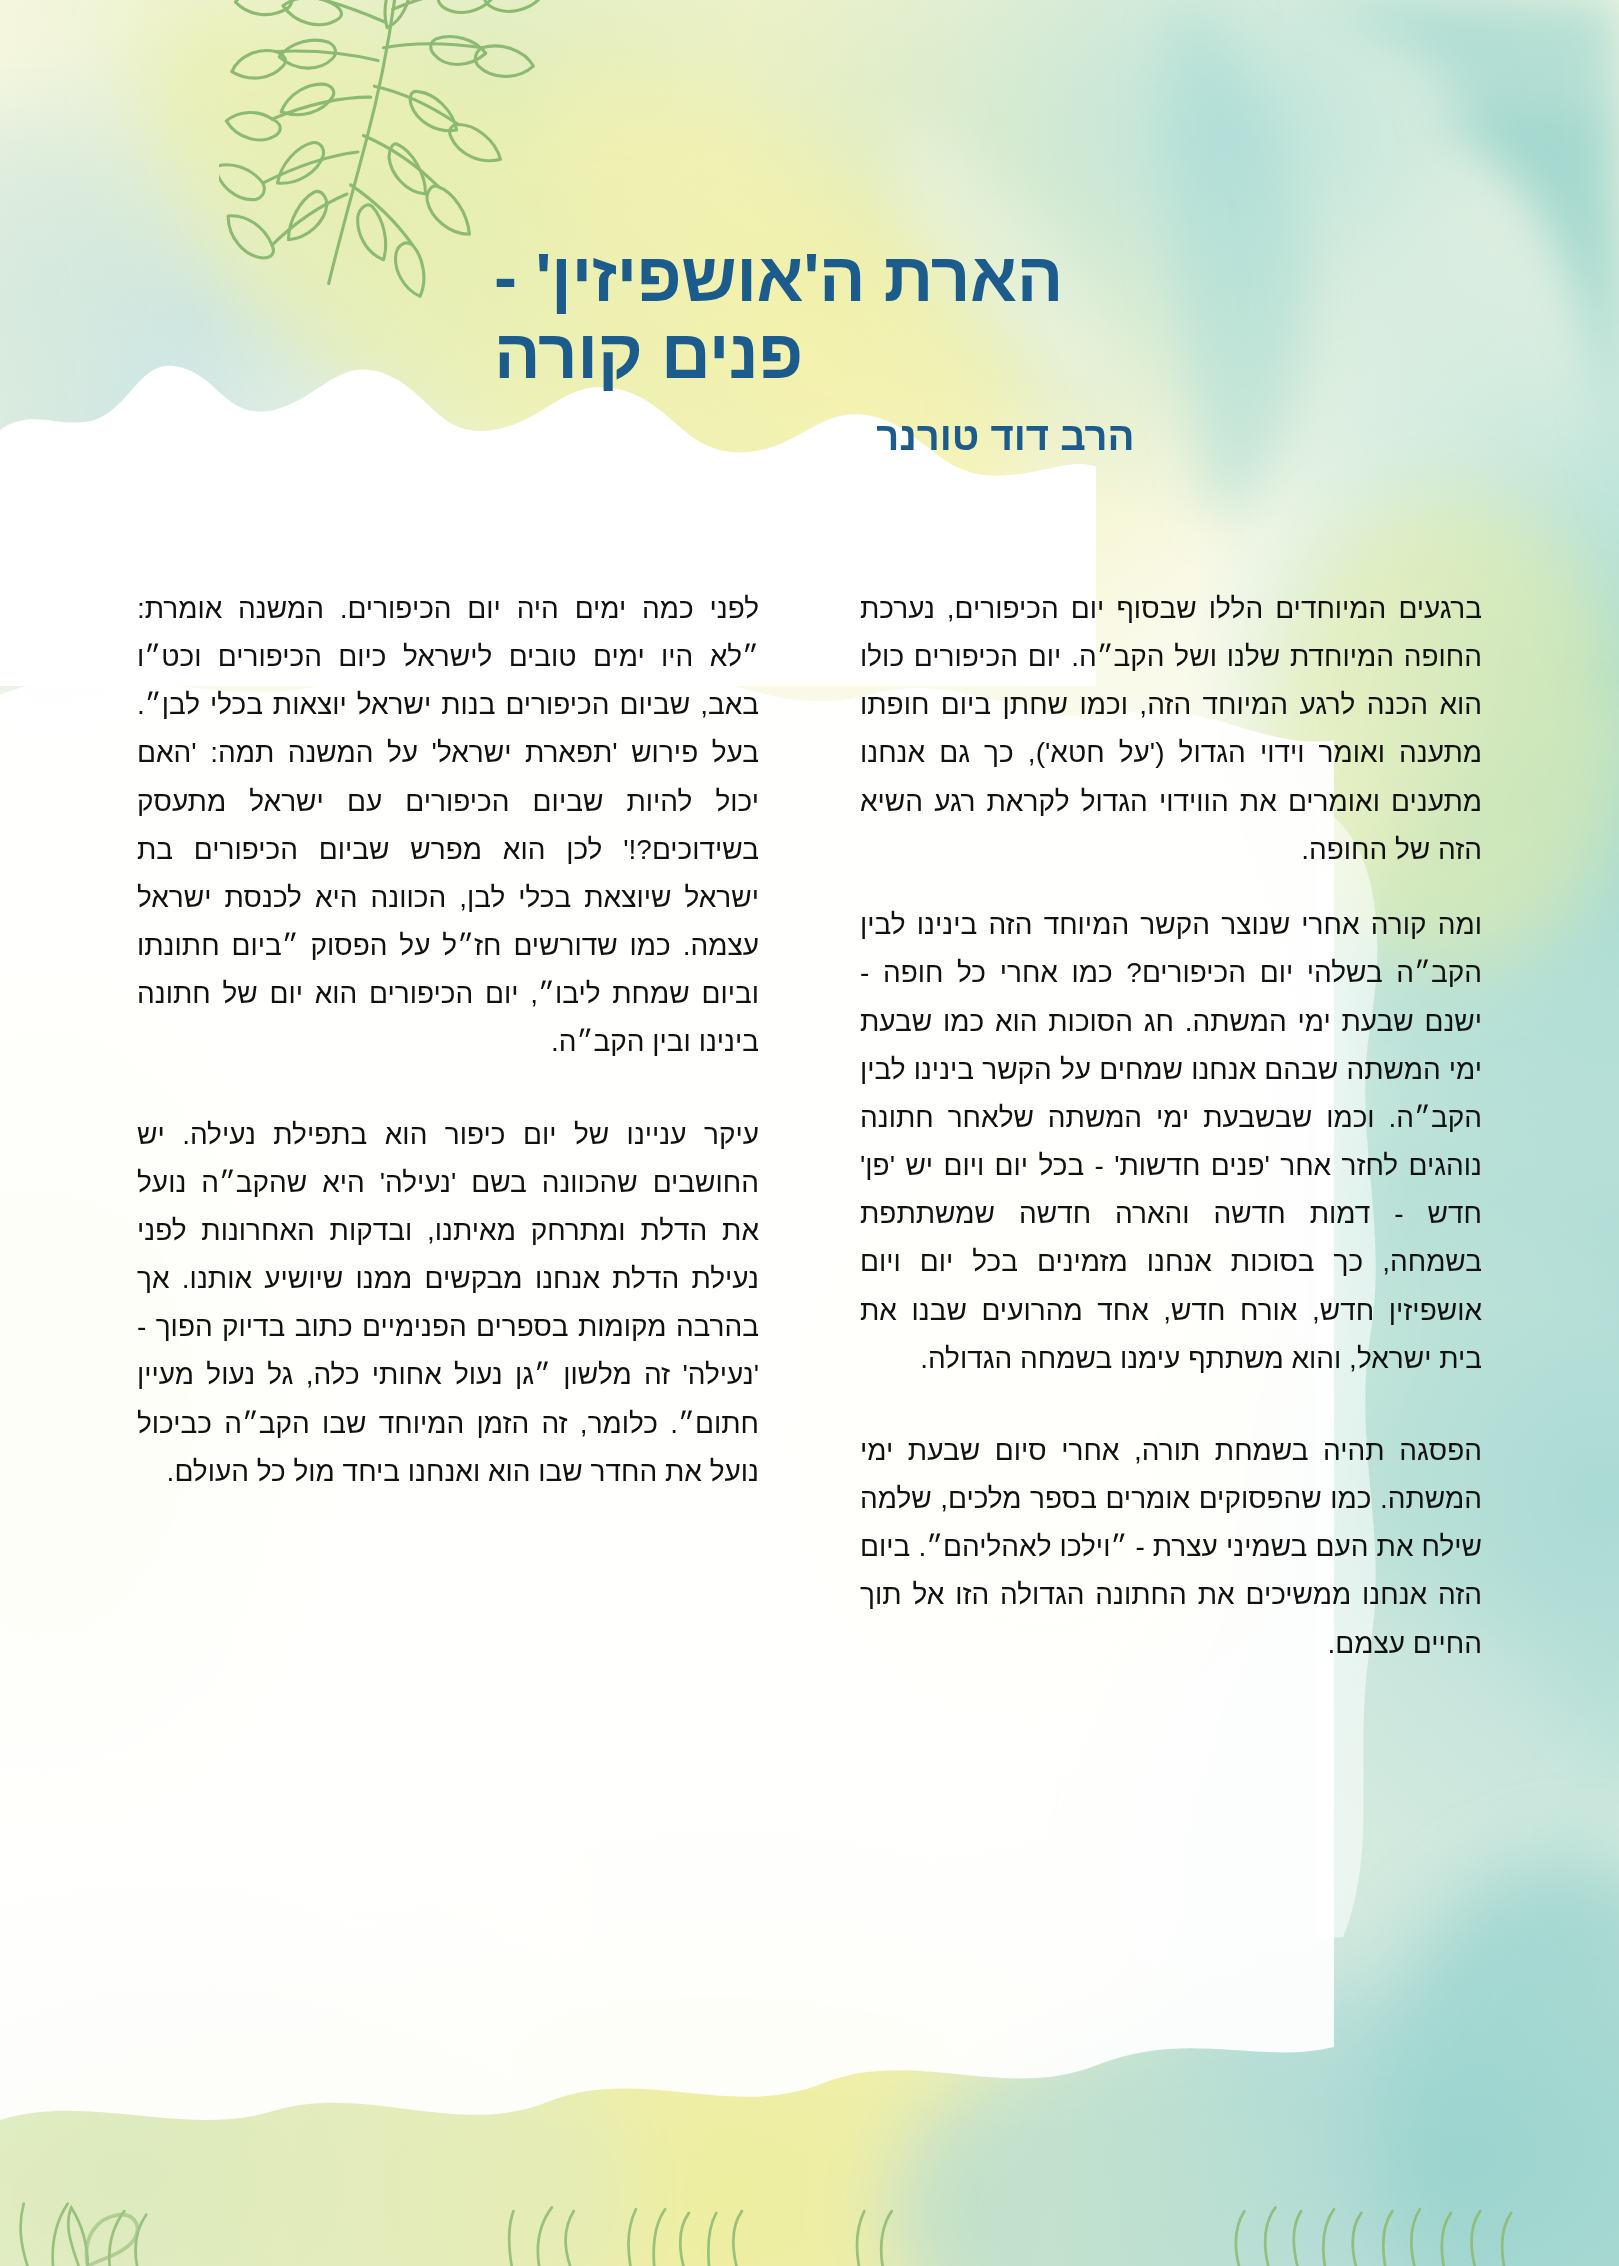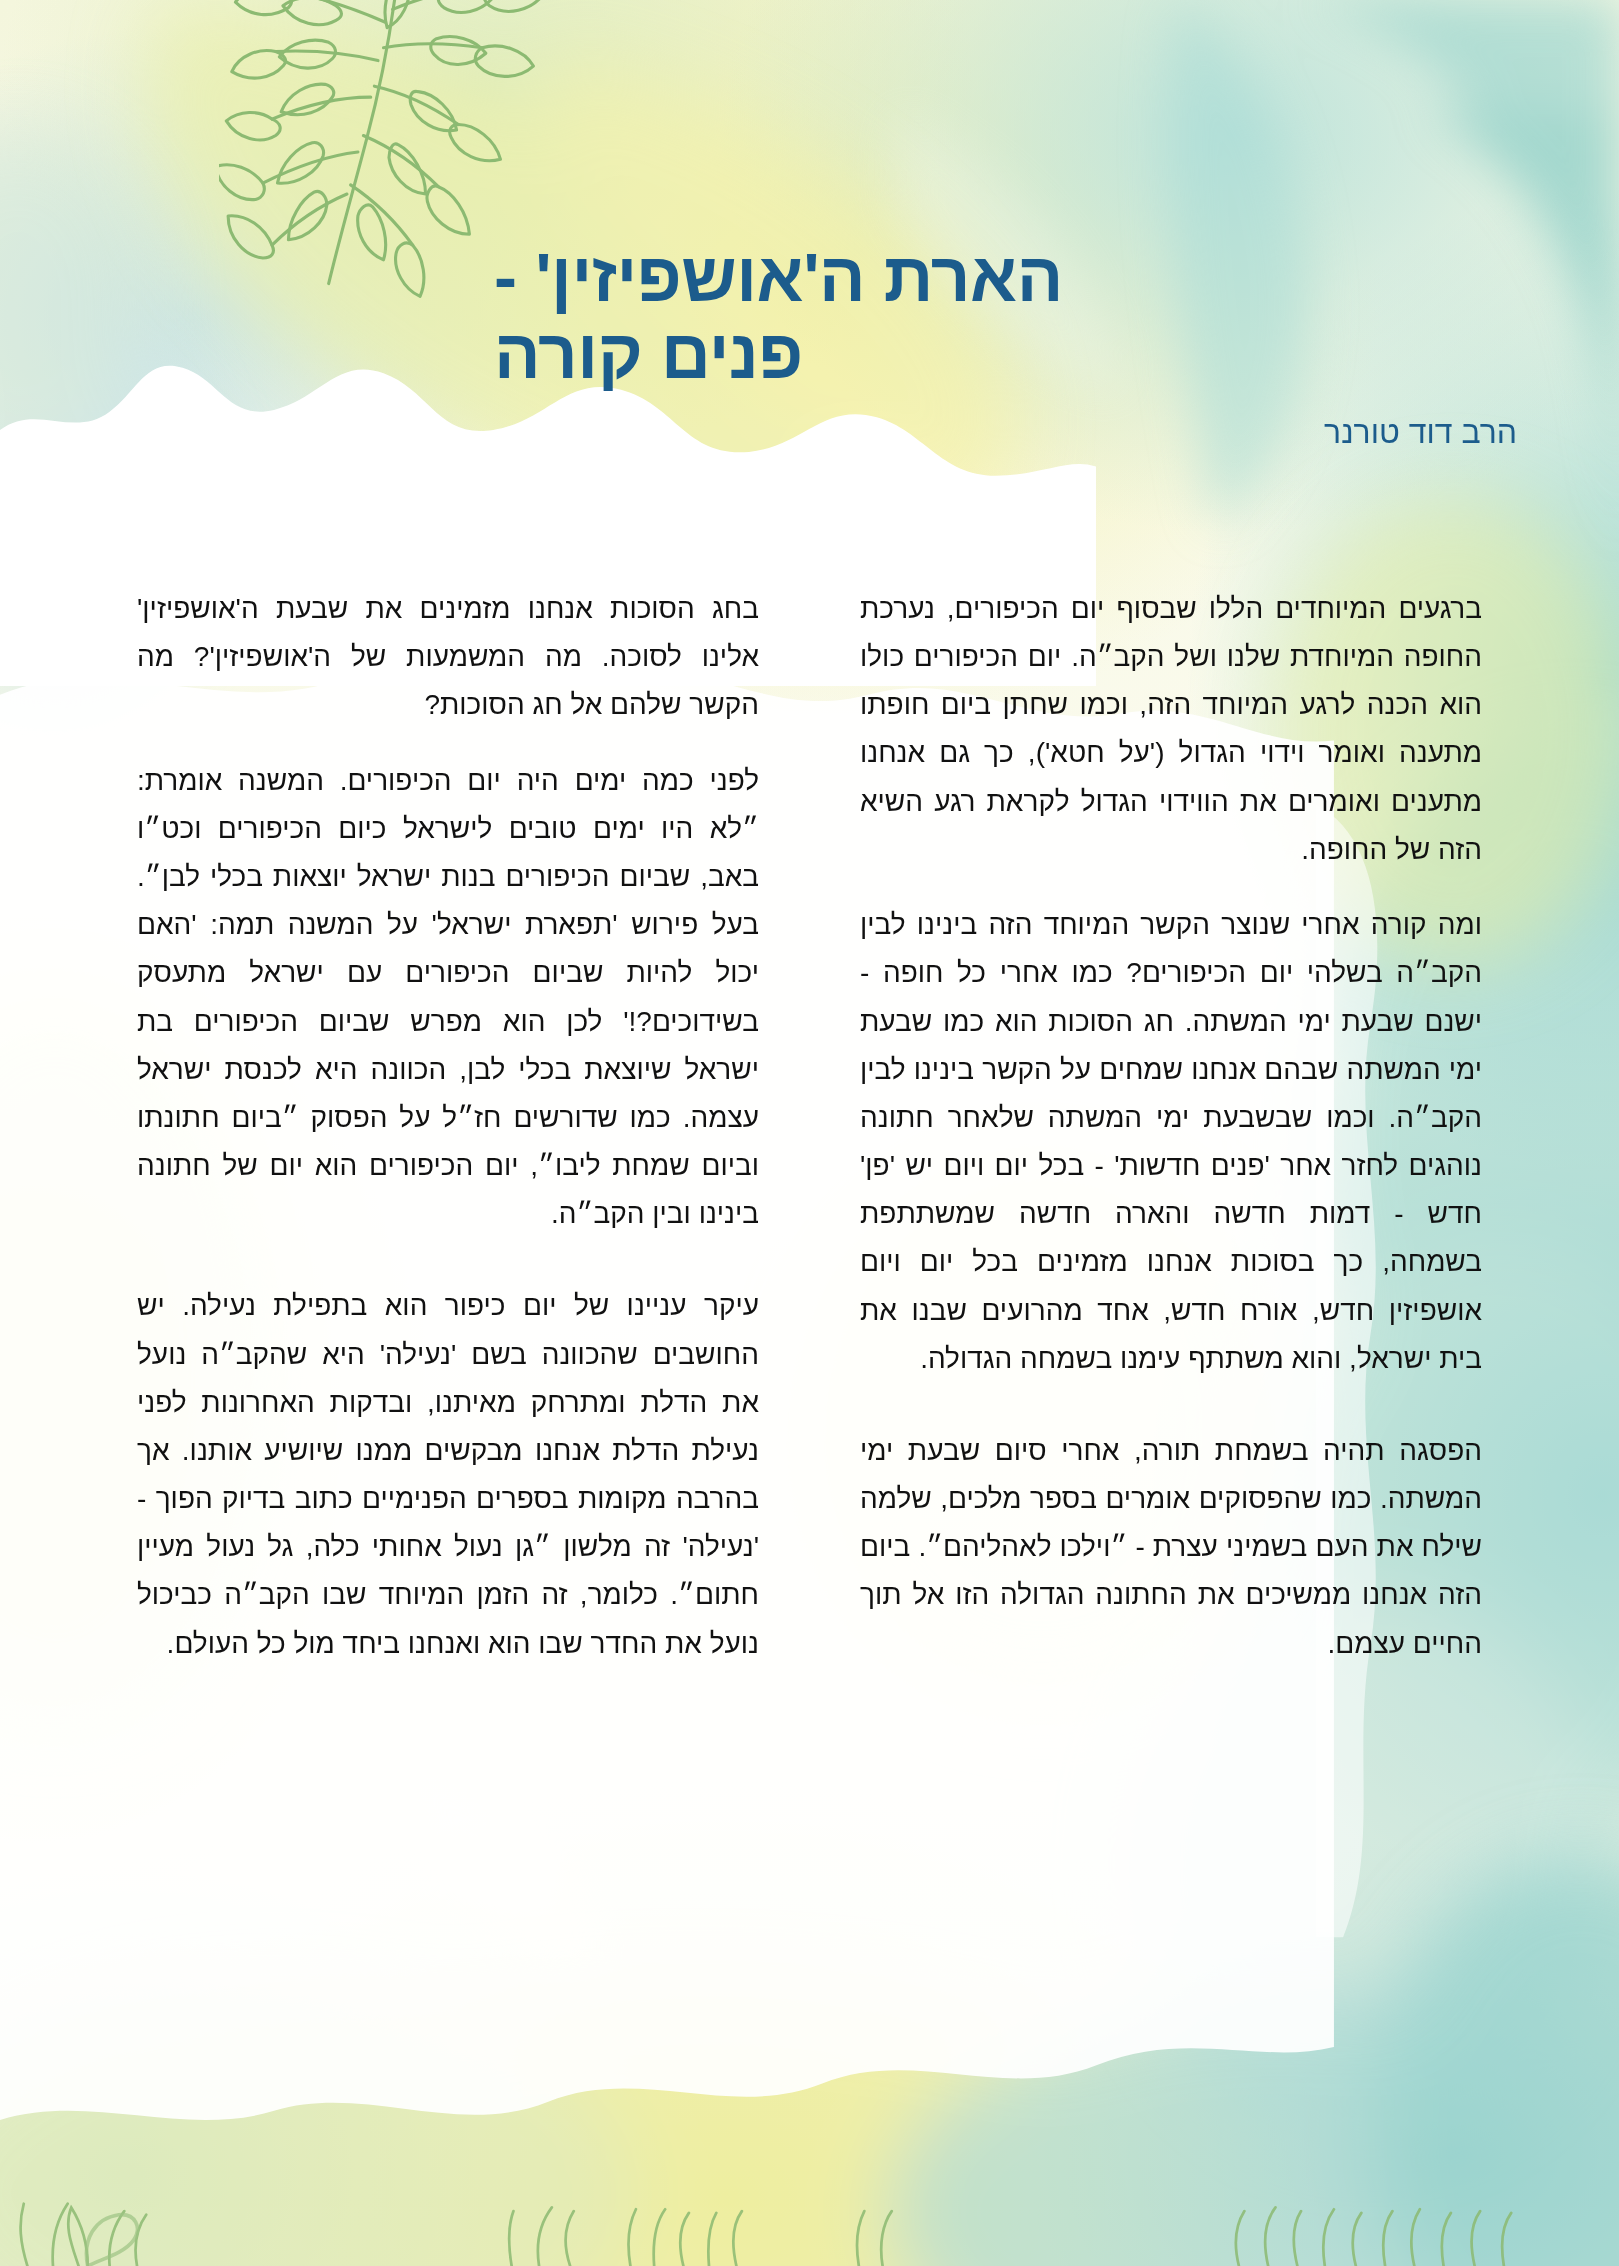--- a/index.html
+++ b/index.html
@@ -86,24 +86,24 @@
     font-size: 69px;
     line-height: 1.12;
     font-weight: bold;
     letter-spacing: -0.5px;
     direction: rtl;
     text-align: left;
   }
   .byline {
     margin: 20px 0 0 0;
     color: #1c5c8c;
-    font-size: 32px;
-    font-weight: normal;
+    font-size: 40px;
+    font-weight: bold;
     direction: rtl;
-    text-align: right;
+    text-align: center;
   }
 
   .columns {
     position: absolute;
     top: 585px;
     right: 137px;
     left: 137px;
     display: flex;
     flex-direction: row;
     gap: 101px;
@@ -268,21 +268,20 @@
 
     <div class="columns">
 
       <div class="col">
         <p>ברגעים המיוחדים הללו שבסוף יום הכיפורים, נערכת החופה המיוחדת שלנו ושל הקב״ה. יום הכיפורים כולו הוא הכנה לרגע המיוחד הזה, וכמו שחתן ביום חופתו מתענה ואומר וידוי הגדול ('על חטא'), כך גם אנחנו מתענים ואומרים את הווידוי הגדול לקראת רגע השיא הזה של החופה.</p>
         <p>ומה קורה אחרי שנוצר הקשר המיוחד הזה בינינו לבין הקב״ה בשלהי יום הכיפורים? כמו אחרי כל חופה - ישנם שבעת ימי המשתה. חג הסוכות הוא כמו שבעת ימי המשתה שבהם אנחנו שמחים על הקשר בינינו לבין הקב״ה. וכמו שבשבעת ימי המשתה שלאחר חתונה נוהגים לחזר אחר 'פנים חדשות' - בכל יום ויום יש 'פן' חדש - דמות חדשה והארה חדשה שמשתתפת בשמחה, כך בסוכות אנחנו מזמינים בכל יום ויום אושפיזין חדש, אורח חדש, אחד מהרועים שבנו את בית ישראל, והוא משתתף עימנו בשמחה הגדולה.</p>
         <p>הפסגה תהיה בשמחת תורה, אחרי סיום שבעת ימי המשתה. כמו שהפסוקים אומרים בספר מלכים, שלמה שילח את העם בשמיני עצרת - ״וילכו לאהליהם״. ביום הזה אנחנו ממשיכים את החתונה הגדולה הזו אל תוך החיים עצמם.</p>
       </div>
 
       <div class="col">
-        <p>בחג הסוכות אנחנו מזמינים את שבעת ה'אושפיזין' אלינו לסוכה. מה המשמעות של ה'אושפיזין'? מה הקשר שלהם אל חג הסוכות?</p>
         <p>לפני כמה ימים היה יום הכיפורים. המשנה אומרת: ״לא היו ימים טובים לישראל כיום הכיפורים וכט״ו באב, שביום הכיפורים בנות ישראל יוצאות בכלי לבן״. בעל פירוש 'תפארת ישראל' על המשנה תמה: 'האם יכול להיות שביום הכיפורים עם ישראל מתעסק בשידוכים?!' לכן הוא מפרש שביום הכיפורים בת ישראל שיוצאת בכלי לבן, הכוונה היא לכנסת ישראל עצמה. כמו שדורשים חז״ל על הפסוק ״ביום חתונתו וביום שמחת ליבו״, יום הכיפורים הוא יום של חתונה בינינו ובין הקב״ה.</p>
         <p>עיקר עניינו של יום כיפור הוא בתפילת נעילה. יש החושבים שהכוונה בשם 'נעילה' היא שהקב״ה נועל את הדלת ומתרחק מאיתנו, ובדקות האחרונות לפני נעילת הדלת אנחנו מבקשים ממנו שיושיע אותנו. אך בהרבה מקומות בספרים הפנימיים כתוב בדיוק הפוך - 'נעילה' זה מלשון ״גן נעול אחותי כלה, גל נעול מעיין חתום״. כלומר, זה הזמן המיוחד שבו הקב״ה כביכול נועל את החדר שבו הוא ואנחנו ביחד מול כל העולם.</p>
       </div>
 
     </div>
   </div>
 
   <div class="grass">
     <svg viewBox="0 0 1772 130" preserveAspectRatio="none" xmlns="http://www.w3.org/2000/svg">
       <g fill="none" stroke="#8cba72" stroke-width="3" stroke-linecap="round" opacity="0.85">

